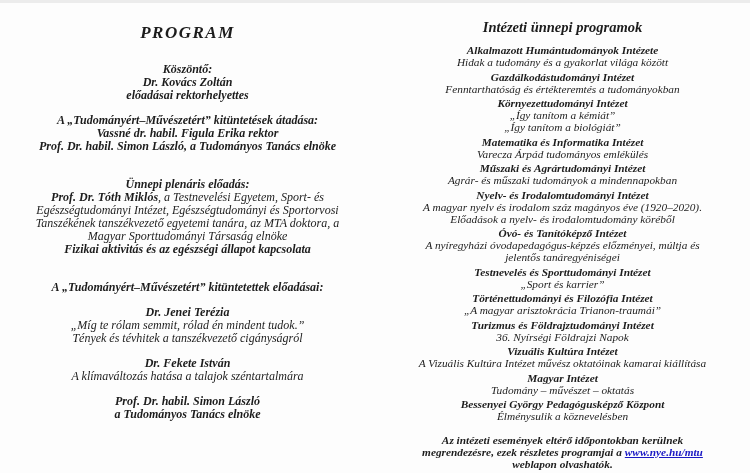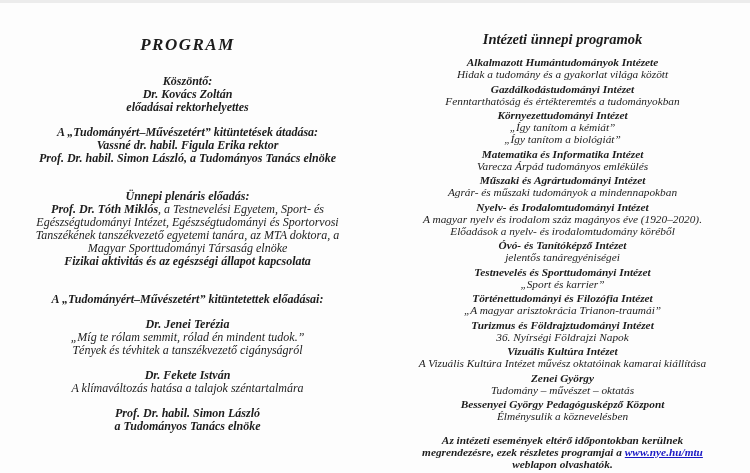--- a/index.html
+++ b/index.html
@@ -12,21 +12,21 @@
     font-family: "Liberation Serif", "DejaVu Serif", serif;
     font-style: italic;
     color: #1c1c1c;
   }
   .top-edge {
     height: 3px;
     background: #ececec;
   }
   .page {
     display: flex;
-    padding-top: 24px;
+    padding-top: 12px;
     box-sizing: border-box;
   }
   .col {
     width: 375px;
     box-sizing: border-box;
     text-align: center;
   }
   .col-left { padding: 0 18px; }
   .col-right { padding: 0 6px; }
   .page-title {
@@ -134,40 +134,41 @@
           <div class="line"><span class="bold">Műszaki és Agrártudományi Intézet</span></div>
           <div class="line"><span>Agrár- és műszaki tudományok a mindennapokban</span></div>
         </div>
         <div class="block">
           <div class="line"><span class="bold">Nyelv- és Irodalomtudományi Intézet</span></div>
           <div class="line"><span>A magyar nyelv és irodalom száz magányos éve (1920–2020).</span></div>
           <div class="line"><span>Előadások a nyelv- és irodalomtudomány köréből</span></div>
         </div>
         <div class="block">
           <div class="line"><span class="bold">Óvó- és Tanítóképző Intézet</span></div>
+          <div class="line"><span>A nyíregyházi óvodapedagógus-képzés előzményei, múltja és</span></div>
           <div class="line"><span>jelentős tanáregyéniségei</span></div>
         </div>
         <div class="block">
           <div class="line"><span class="bold">Testnevelés és Sporttudományi Intézet</span></div>
           <div class="line"><span>„Sport és karrier”</span></div>
         </div>
         <div class="block">
           <div class="line"><span class="bold">Történettudományi és Filozófia Intézet</span></div>
           <div class="line"><span>„A magyar arisztokrácia Trianon-traumái”</span></div>
         </div>
         <div class="block">
           <div class="line"><span class="bold">Turizmus és Földrajztudományi Intézet</span></div>
           <div class="line"><span>36. Nyírségi Földrajzi Napok</span></div>
         </div>
         <div class="block">
           <div class="line"><span class="bold">Vizuális Kultúra Intézet</span></div>
           <div class="line"><span>A Vizuális Kultúra Intézet művész oktatóinak kamarai kiállítása</span></div>
         </div>
         <div class="block">
-          <div class="line"><span class="bold">Zenei György</span></div>
+          <div class="line"><span class="bold">Magyar Intézet</span></div>
           <div class="line"><span>Tudomány – művészet – oktatás</span></div>
         </div>
         <div class="block">
           <div class="line"><span class="bold">Bessenyei György Pedagógusképző Központ</span></div>
           <div class="line"><span>Élménysulik a köznevelésben</span></div>
         </div>
         <div class="block footer">
           <div class="line"><span class="bold">Az intézeti események eltérő időpontokban kerülnek</span></div>
           <div class="line"><span class="bold">megrendezésre, ezek részletes programjai a </span><a class="link bold" href="#">www.nye.hu/mtu</a></div>
           <div class="line"><span class="bold">weblapon olvashatók.</span></div>

